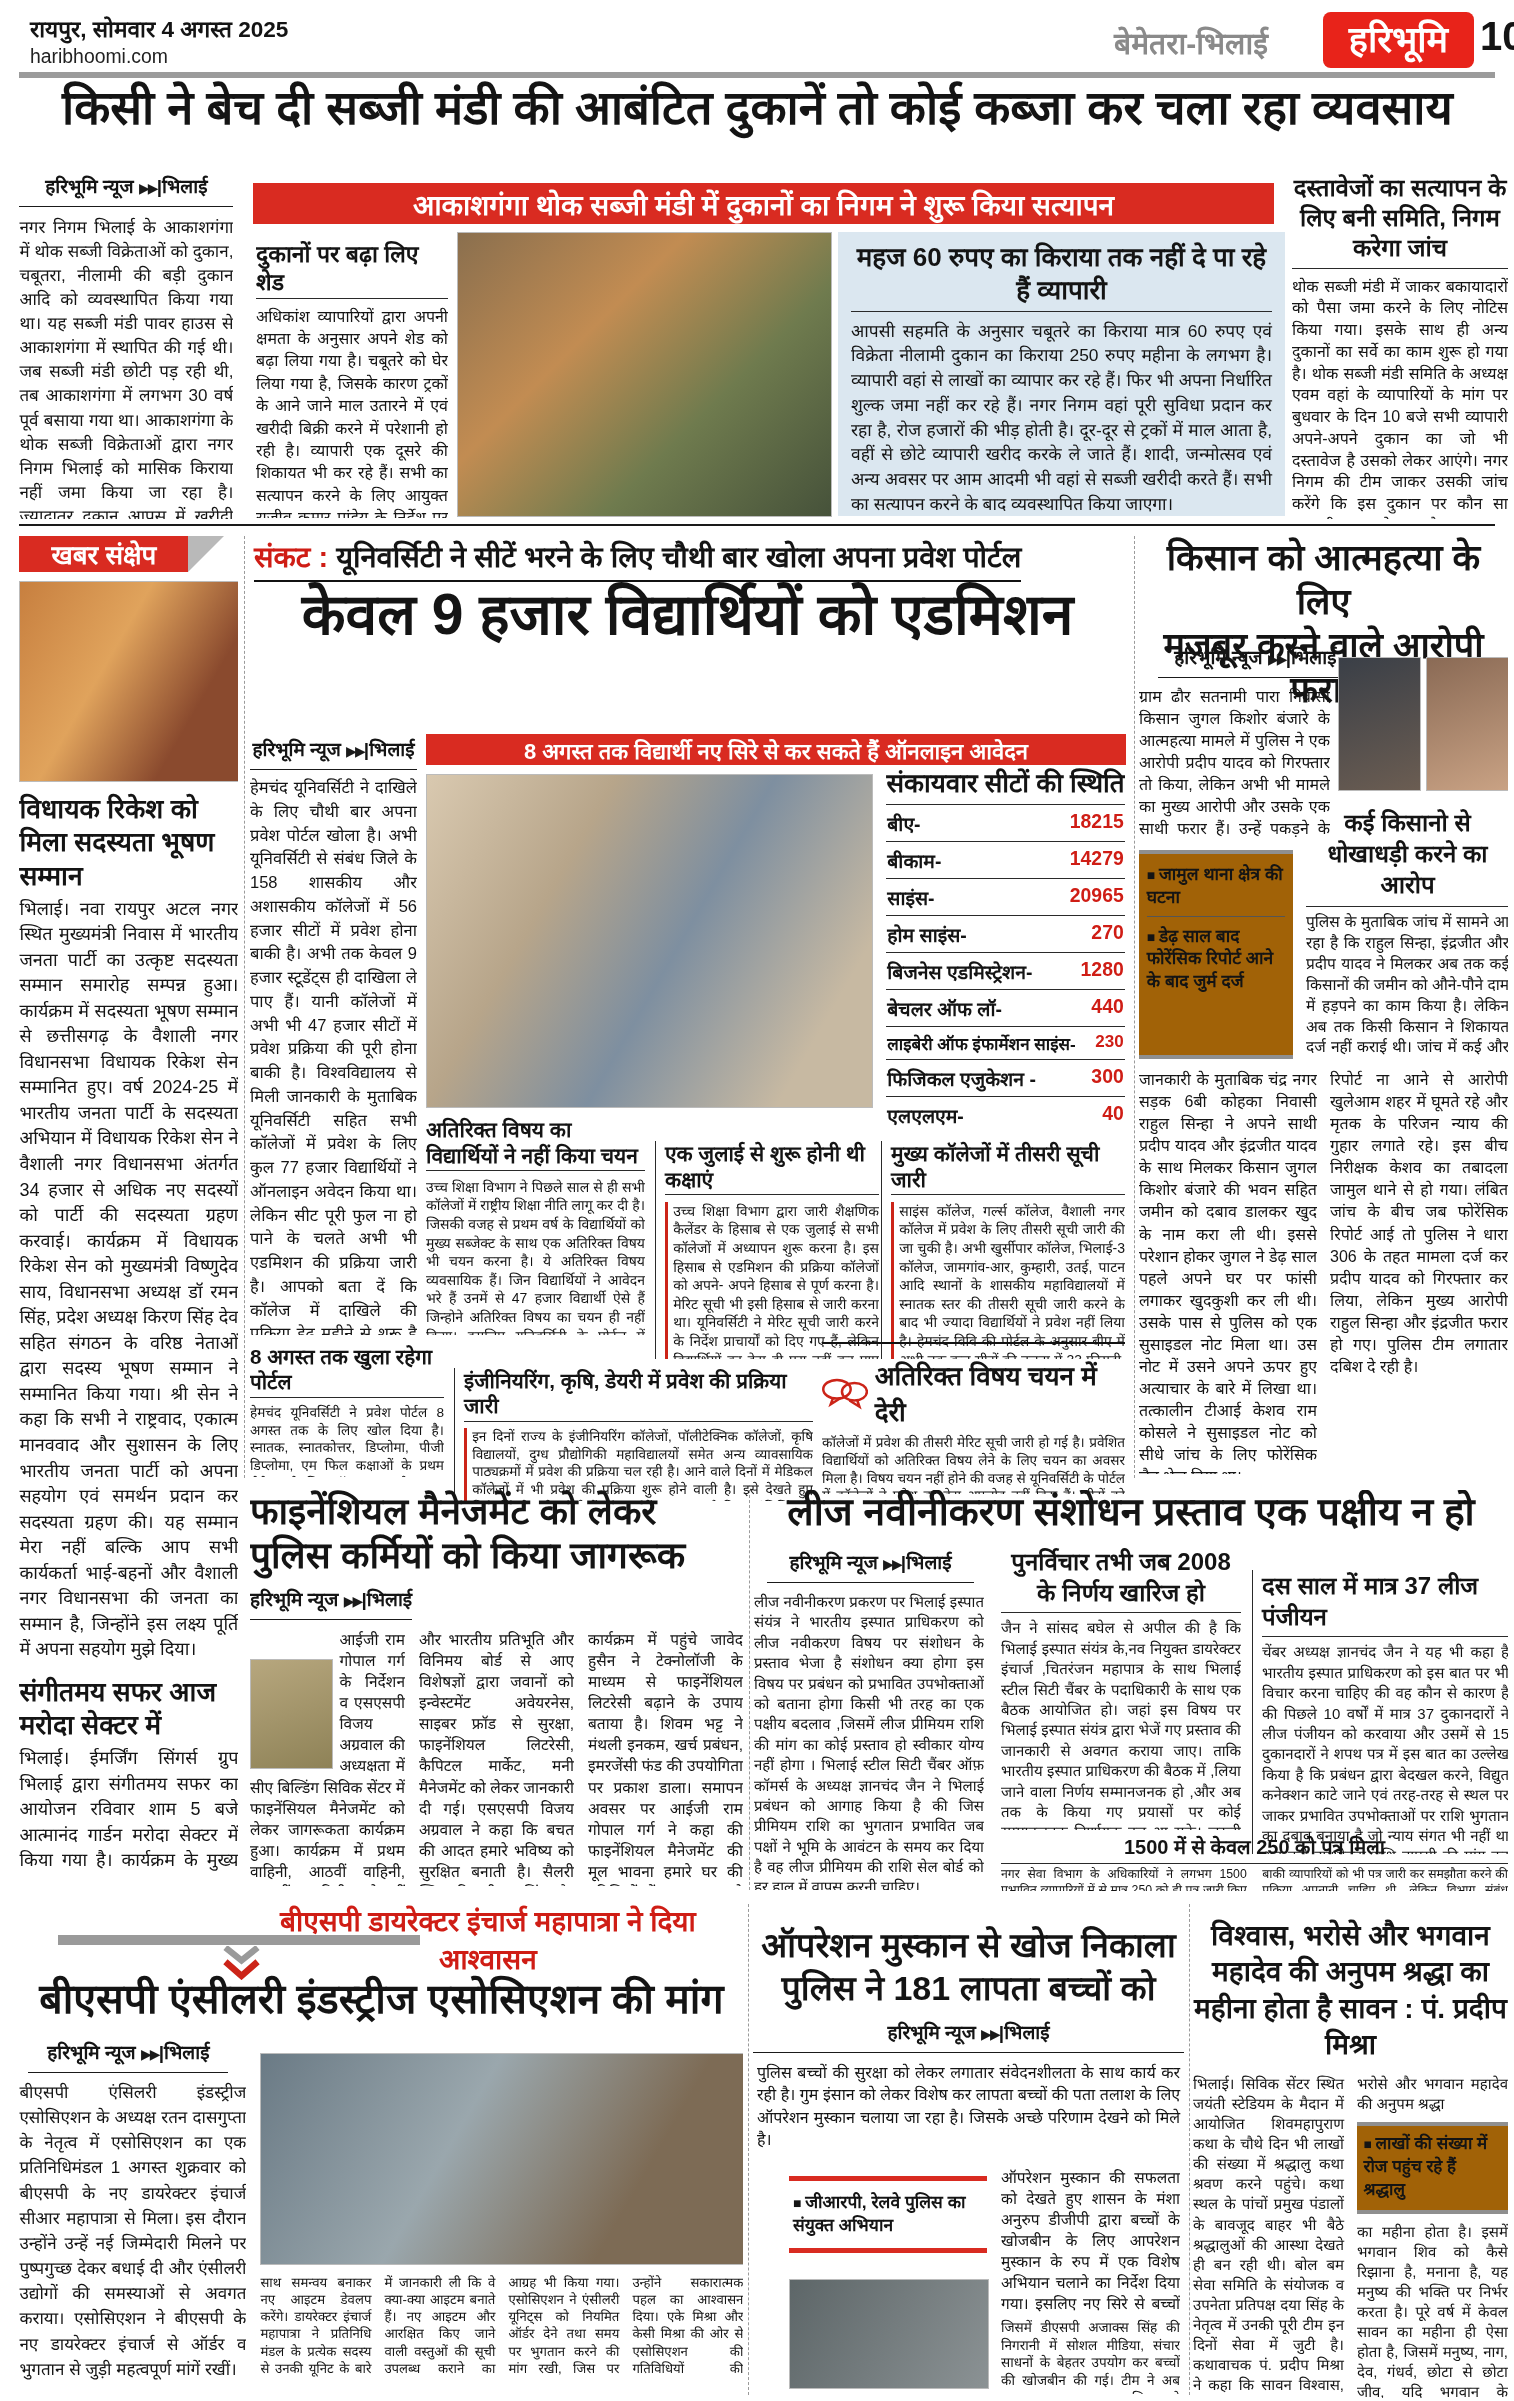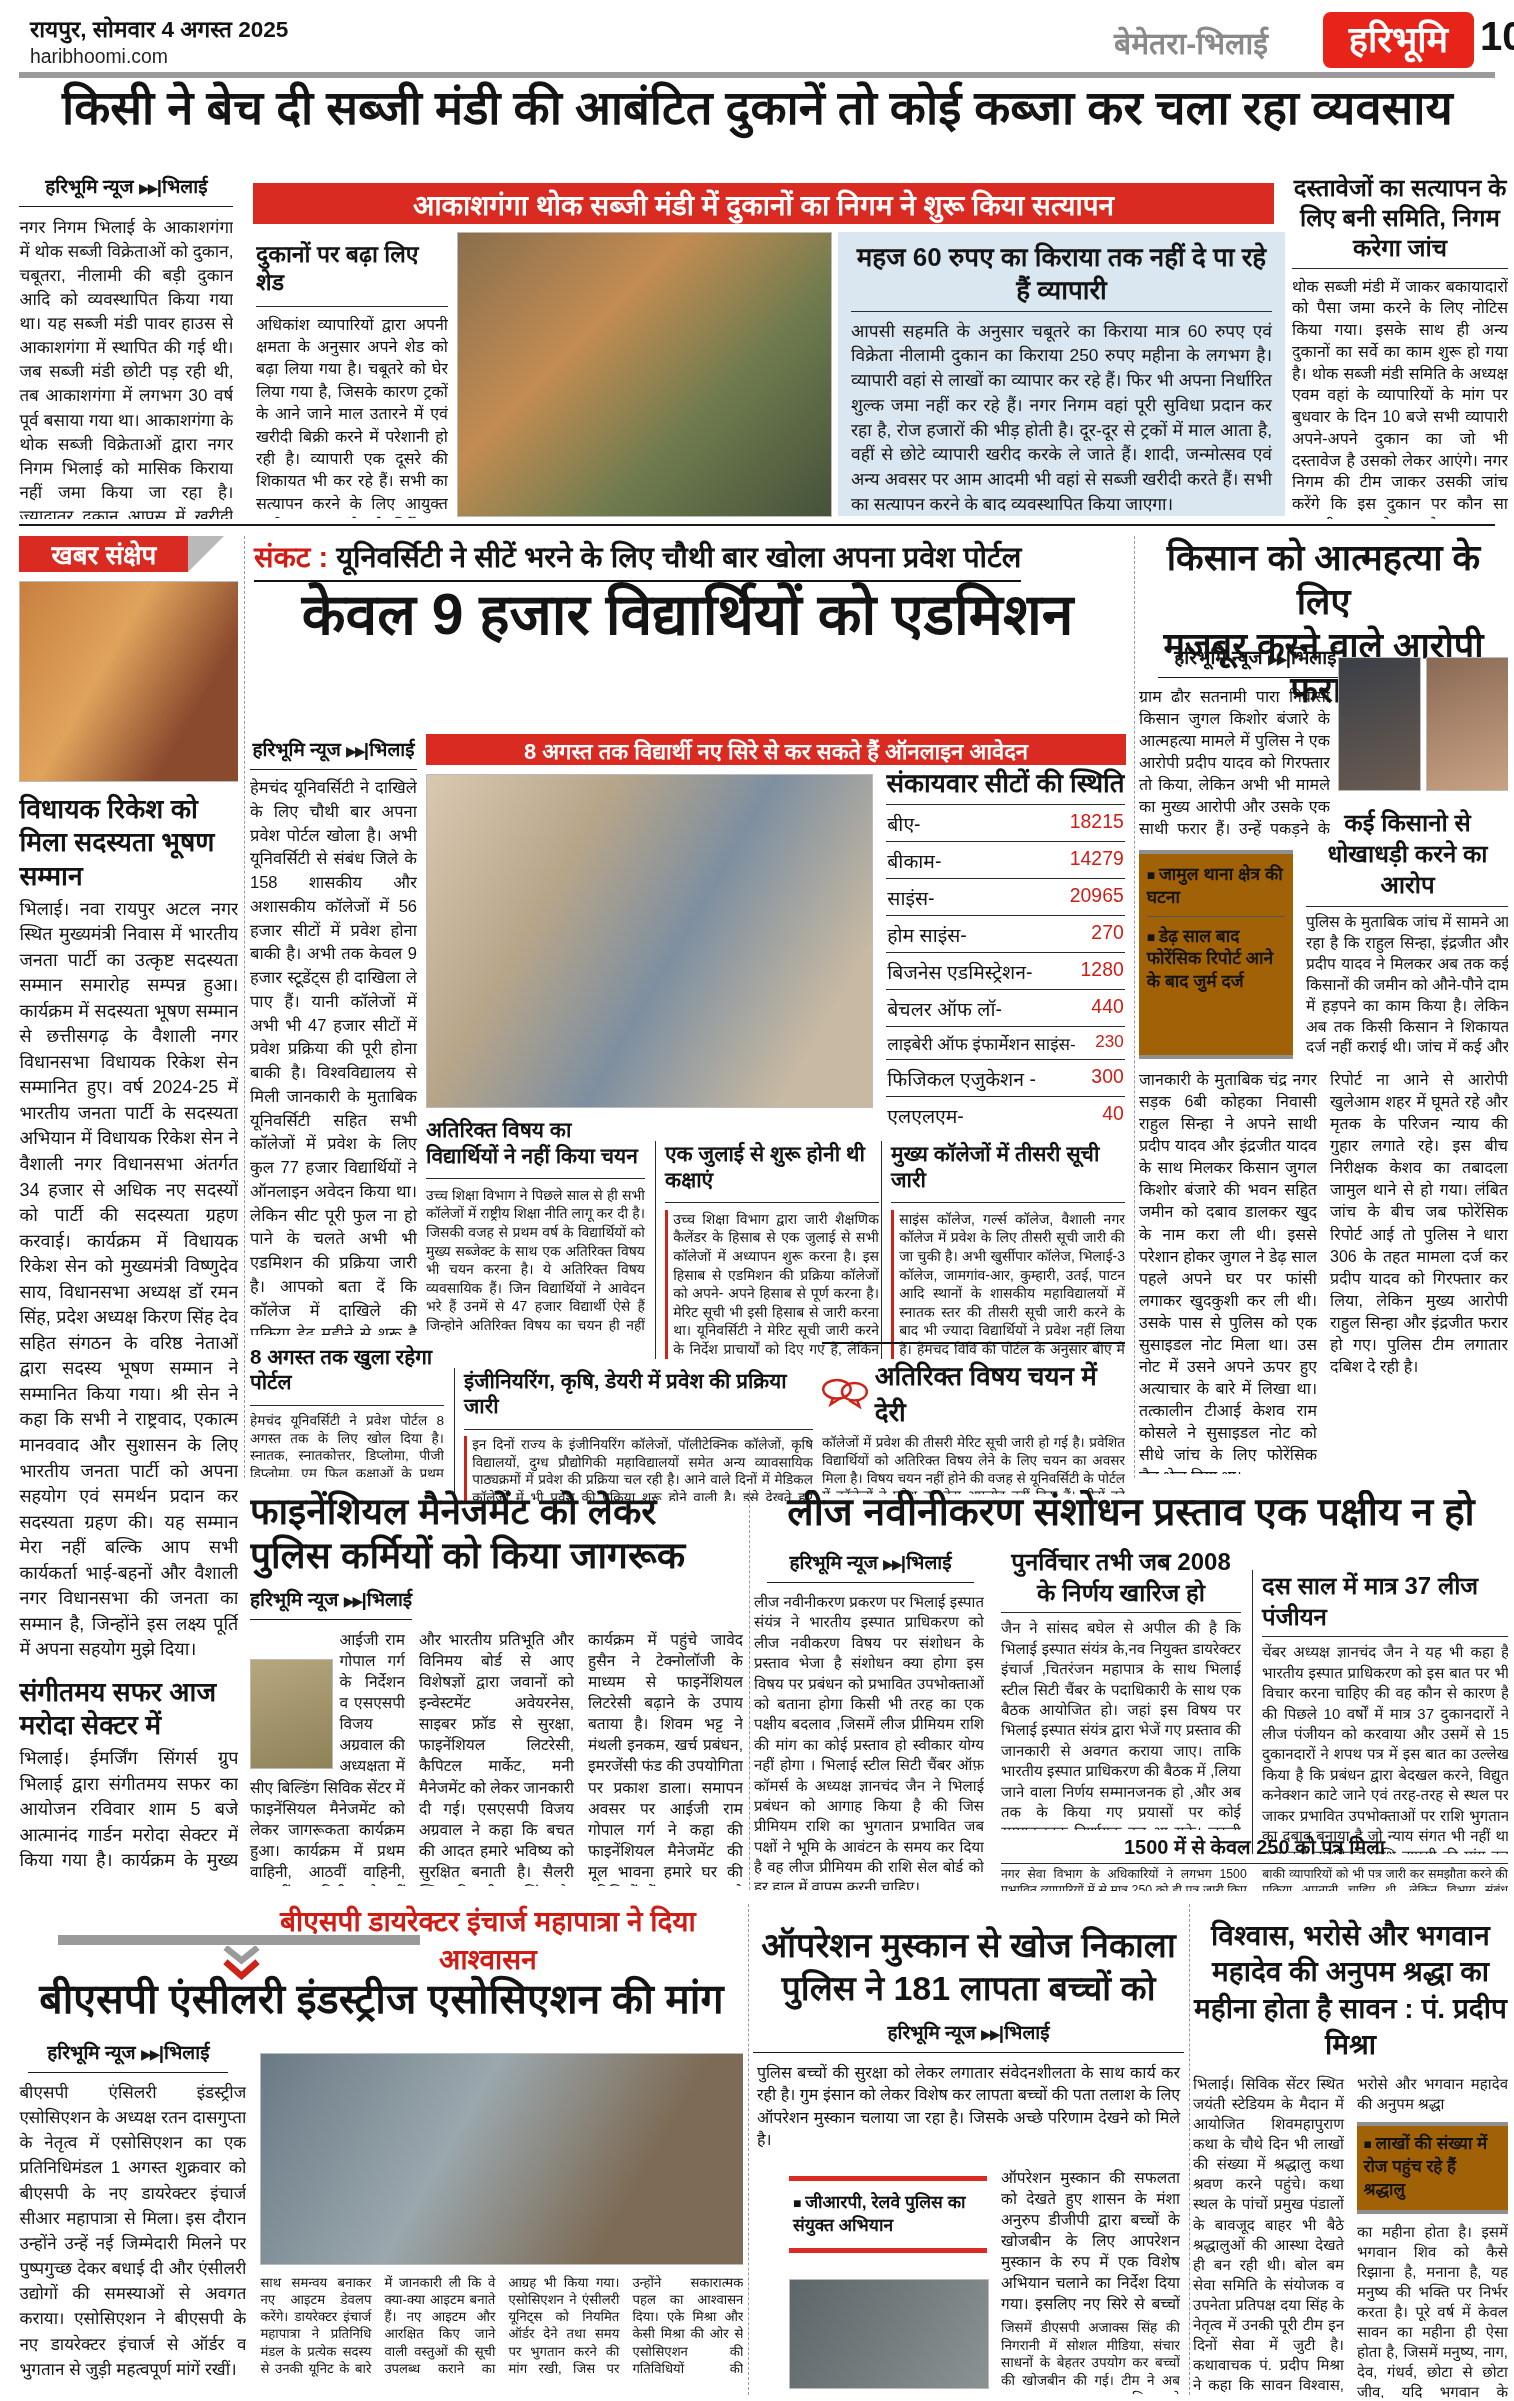--- a/index.html
+++ b/index.html
@@ -17,23 +17,23 @@
   .banner{background:#d92b21;color:#fff;font-weight:bold;display:flex;align-items:center;justify-content:center;}
   .ph{border:0.6px solid #bbb;}
   .ph-market{background:linear-gradient(135deg,#8a6f4e,#c28c52 35%,#6f7b4e 65%,#46523a);}
   .ph-students{background:linear-gradient(120deg,#d9c9b0,#b7a58a 30%,#7e8fa0 55%,#c7b9a2 85%);}
   .ph-ceremony{background:linear-gradient(120deg,#c77f3f,#e0a35c 40%,#8a4a2e 75%);}
   .ph-mug1{background:linear-gradient(160deg,#3a3f47,#6b5d52);}
   .ph-mug2{background:linear-gradient(160deg,#8a6a55,#c9a284);}
   .ph-officer{background:linear-gradient(160deg,#b7a77e,#8e8257);}
   .ph-group{background:linear-gradient(120deg,#6a7a85,#9aa7ad 40%,#7d6b55 75%);}
   .ph-muskan{background:linear-gradient(120deg,#5d6668,#8b9294);}
-  .seat-row{display:flex;justify-content:space-between;border-bottom:1.3px solid #2a2a2a;padding:4.5px 1.3px;font-size:19.4px;font-weight:normal;}
+  .seat-row{display:flex;justify-content:space-between;border-bottom:1.3px solid #2a2a2a;padding:4.5px 1.3px;font-size:19.4px;font-weight:bold;}
   .seat-row .val{color:#cf1d15;}
-  .subhead{font-weight:bold;border-bottom:1.9px solid #2a2a2a;padding-bottom:10px;margin-bottom:6.5px;line-height:1.22;}
+  .subhead{font-weight:bold;border-bottom:1.9px solid #2a2a2a;padding-bottom:2px;margin-bottom:6.5px;line-height:1.22;}
   .bullet::before{content:"■  ";font-size:0.8em;}
   .graybox{background:#a16207;border-top:4.5px solid #8f8f8f;border-bottom:4.5px solid #8f8f8f;}
   .redbar{background:#d92b21;height:4.5px;}
   .vsep{border-left:1.3px dashed #9a9a9a;width:0;}
   .colrule{border-left:1.3px solid #2a2a2a;padding-left:9px;margin-top:24px;}
 </style>
 </head>
 <body>
 
 <div id="page">

